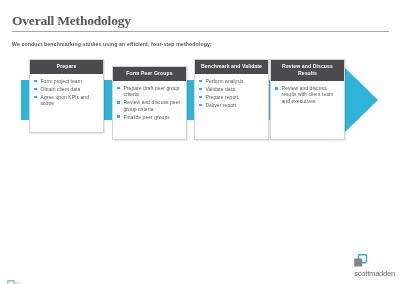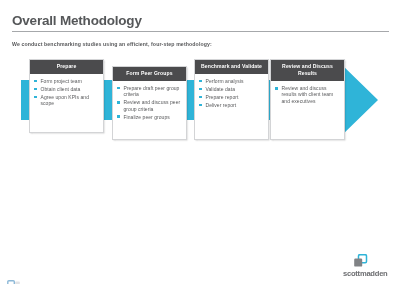--- a/index.html
+++ b/index.html
@@ -27,20 +27,21 @@
   
   .title {
     position: absolute;
     left: 12px;
     top: 13px;
     font-size: 13.5px;
     font-weight: bold;
     color: #555759;
     letter-spacing: -0.2px;
     white-space: nowrap;
+    font-family: Liberation Serif, serif;
   }
   .title-rule {
     position: absolute;
     left: 12px;
     top: 31px;
     width: 377px;
     height: 1px;
     background: #a6a8ab;
   }
 
@@ -131,23 +132,23 @@
     left: 10px;
     top: 0px;
     width: 16px;
     height: 14px;
   }
   .logo-text {
     position: absolute;
     left: 0;
     top: 14.5px;
     width: 52px;
-    text-align: left;
+    text-align: right;
     font-size: 7.6px;
-    font-weight: bold;
+    font-weight: normal;
     color: #6d6e71;
     letter-spacing: -0.25px;
     white-space: nowrap;
   }
 
   
   .corner-mark {
     position: absolute;
     left: 7px;
     top: 276px;

